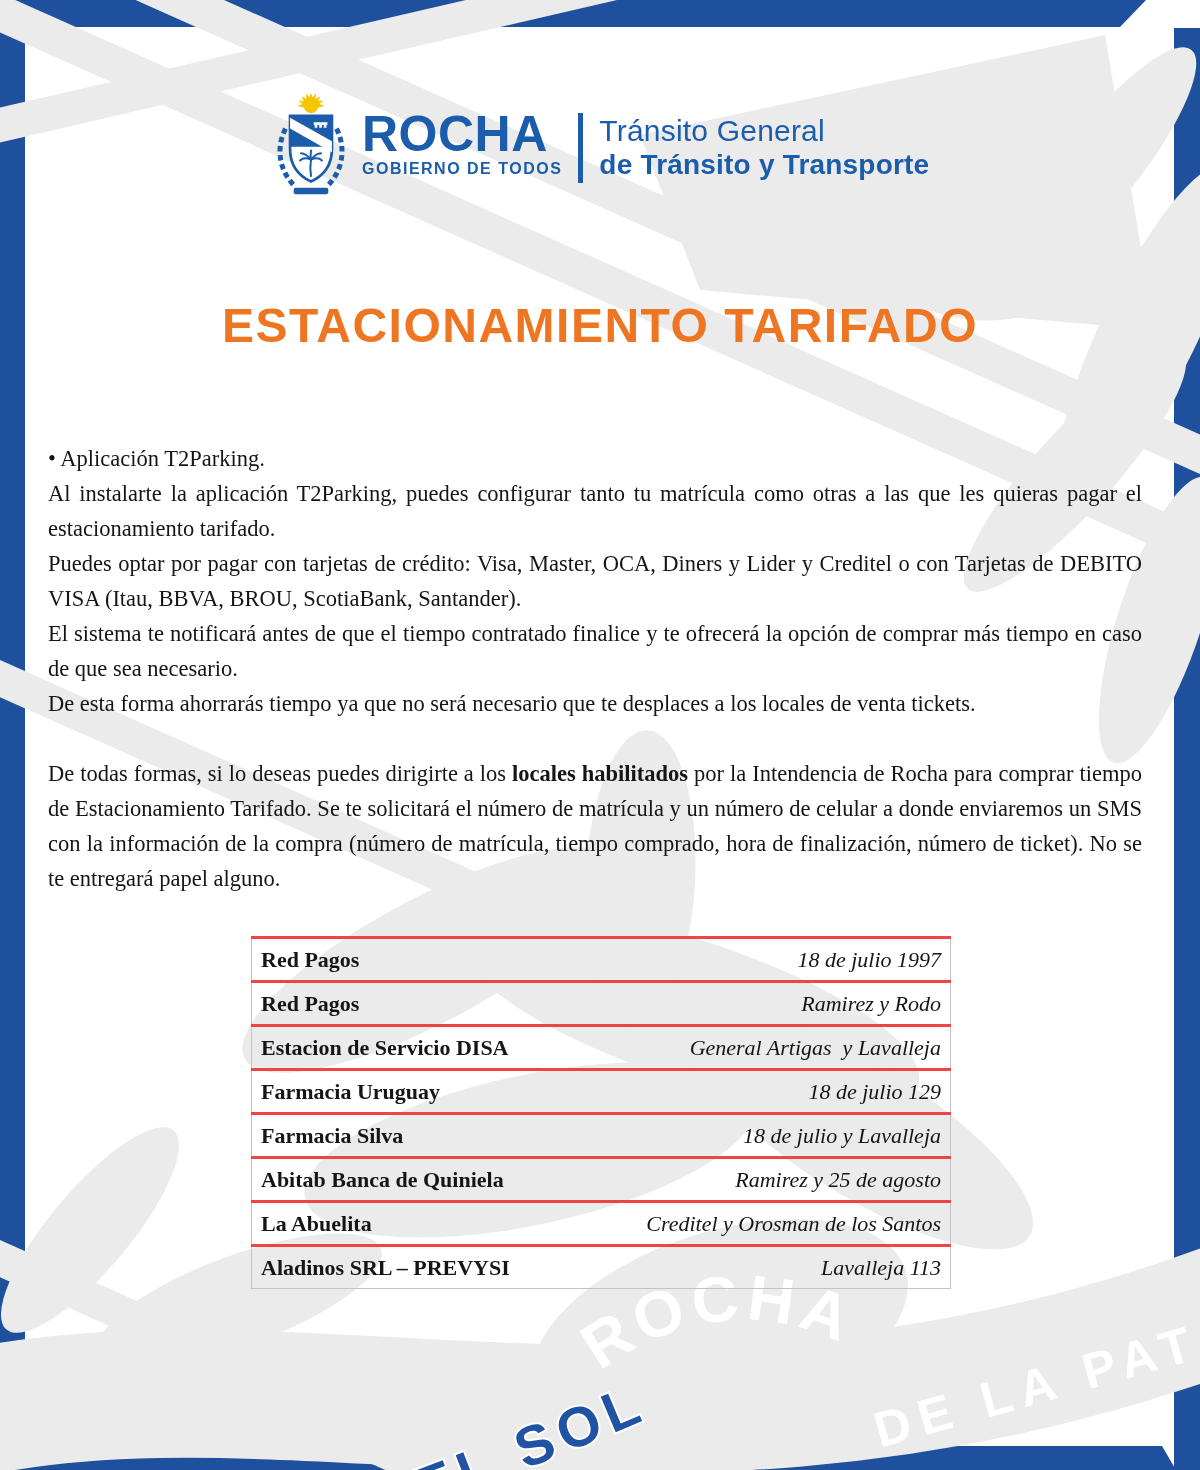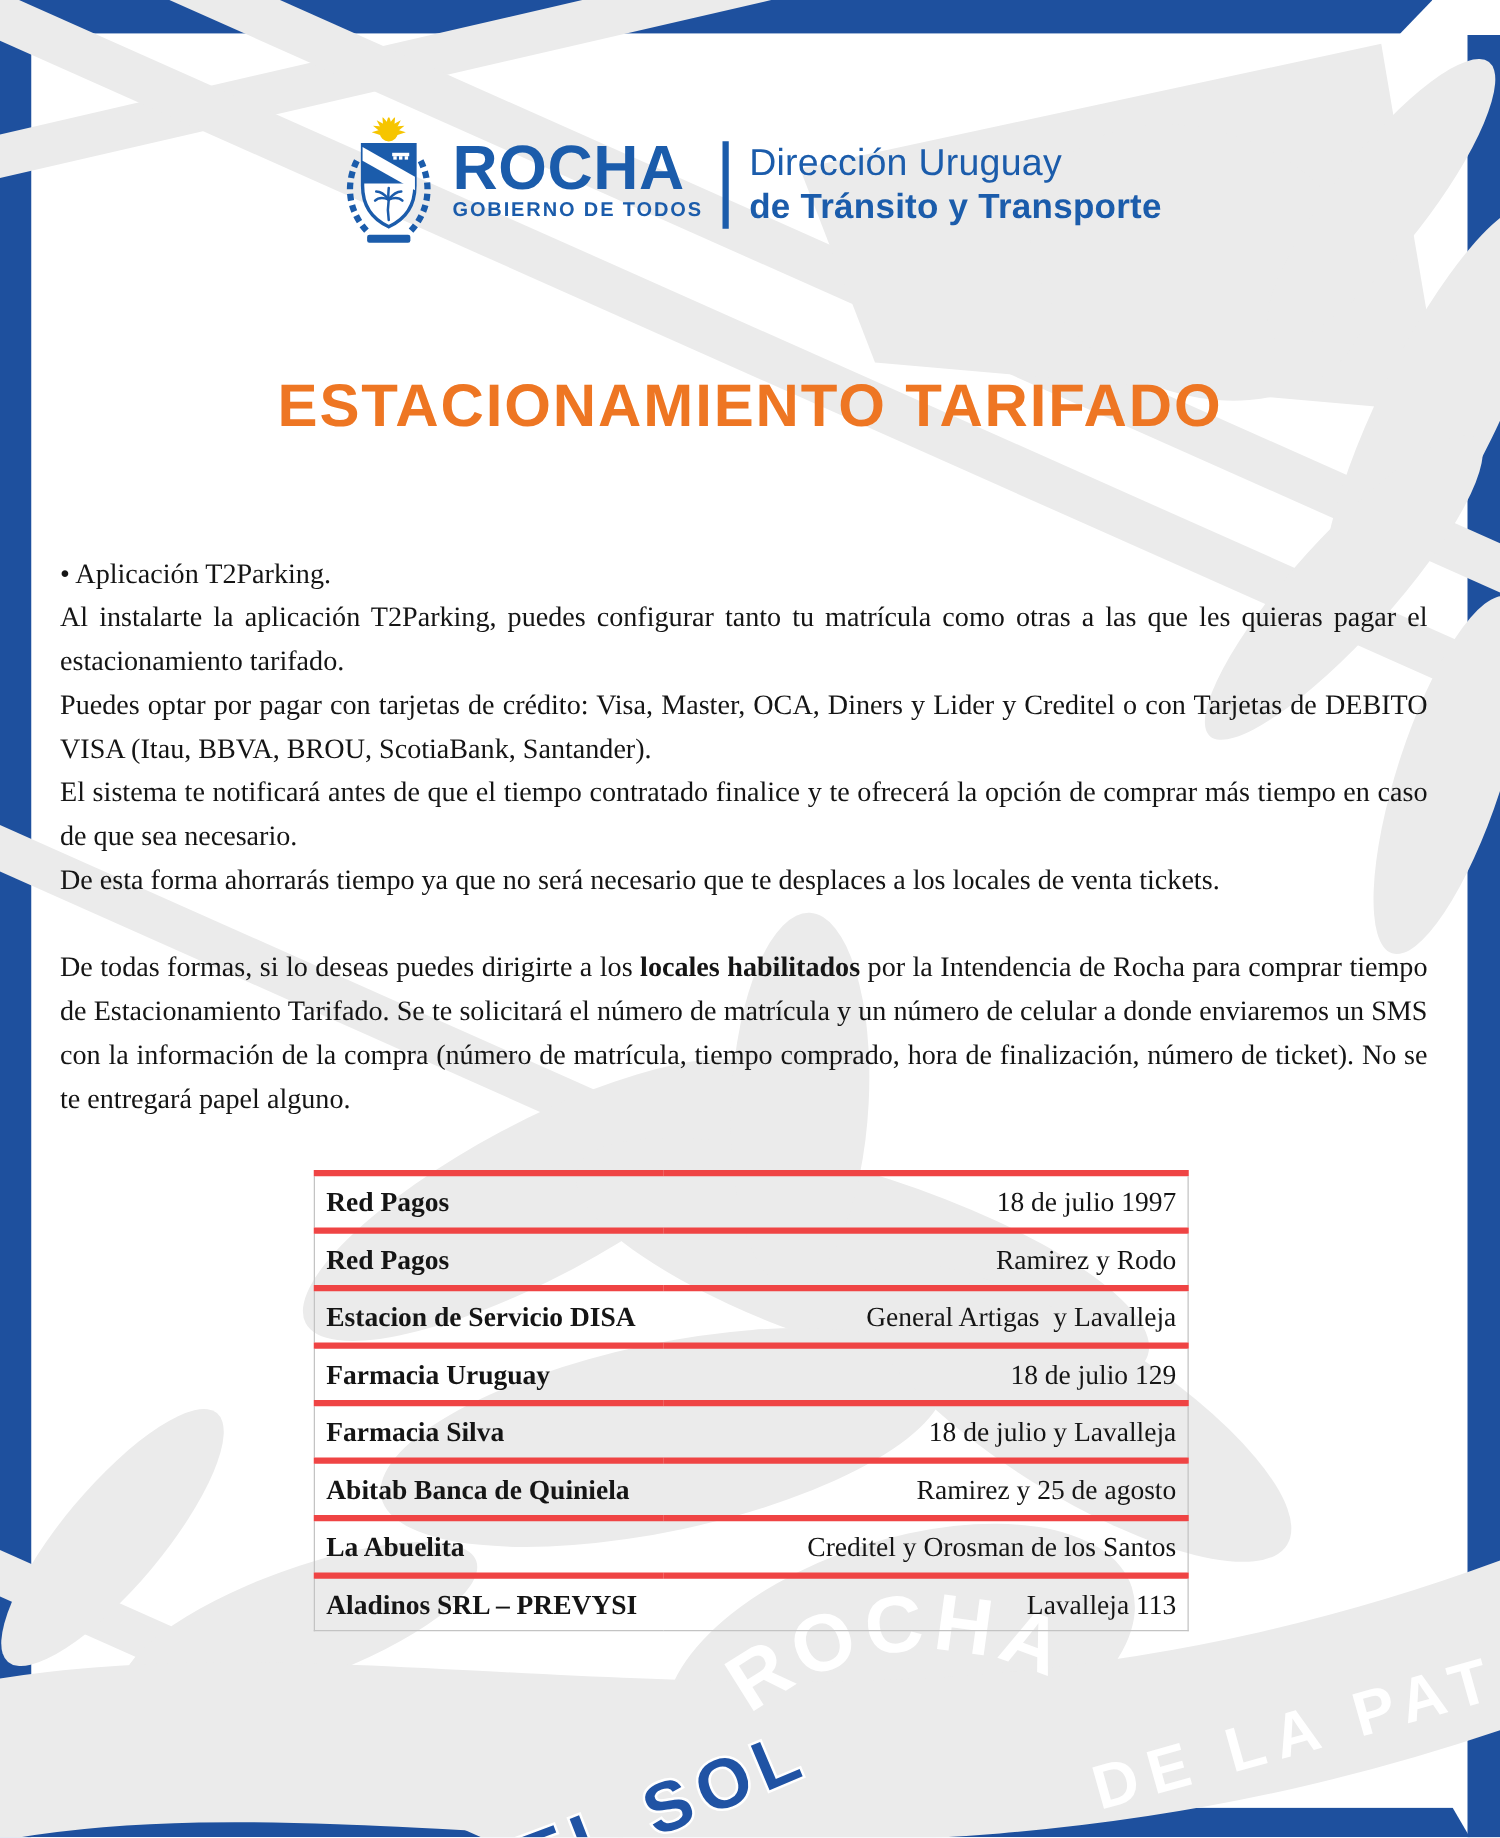--- a/index.html
+++ b/index.html
@@ -34,23 +34,23 @@
     font-family:"Liberation Sans",sans-serif;font-weight:800;font-size:48px;
     letter-spacing:1.5px;color:#ee7623;}
   .bodytext{position:absolute;left:48px;top:441px;width:1094px;
     font-size:22.5px;line-height:35px;color:#151515;}
   .bodytext p{margin:0;text-align:justify;}
   .bullet{font-weight:400;}
   .gap{height:35px;}
   .locations{position:absolute;left:251px;top:936px;width:700px;
     border-collapse:collapse;font-size:22px;color:#151515;
     border:1px solid #c3c3c3;background:transparent;}
-  .locations td{border-top:5px solid #ef4444;padding:5px 9px;height:31px;vertical-align:middle;}
+  .locations td{border-top:3px solid #ef4444;padding:5px 9px;height:31px;vertical-align:middle;}
   .td-name{font-weight:700;width:40%;}
-  .td-addr{text-align:right;white-space:pre;}
+  .td-addr{text-align:right;white-space:pre;font-style:italic;}
 </style>
 </head>
 <body>
 
 <div class="page">
 
   <div class="frame">
     <div class="bar bar-left"></div>
     <div class="bar bar-top"></div>
     <div class="bar bar-right"></div>
@@ -146,21 +146,21 @@
         <g>
           <rect x="26" y="103" width="38" height="7" rx="2" fill="#1b5cab"></rect>
         </g>
       </svg>
       <div class="brand">
         <div class="brand-name">ROCHA</div>
         <div class="brand-sub">GOBIERNO DE TODOS</div>
       </div>
       <div class="sep"></div>
       <div class="dept">
-        <div class="dept-1">Dirección Uruguay</div>
+        <div class="dept-1">Tránsito General</div>
         <div class="dept-2">de Tránsito y Transporte</div>
       </div>
     </header>
 
     <h1 class="title">ESTACIONAMIENTO TARIFADO</h1>
 
     <div class="bodytext">
       <p class="bullet">• Aplicación T2Parking.</p>
       <p>Al instalarte la aplicación T2Parking, puedes configurar tanto tu matrícula como otras a las que les quieras pagar el estacionamiento tarifado.</p>
       <p>Puedes optar por pagar con tarjetas de crédito: Visa, Master, OCA, Diners y Lider y Creditel o con Tarjetas de DEBITO VISA (Itau, BBVA, BROU, ScotiaBank, Santander).</p>

